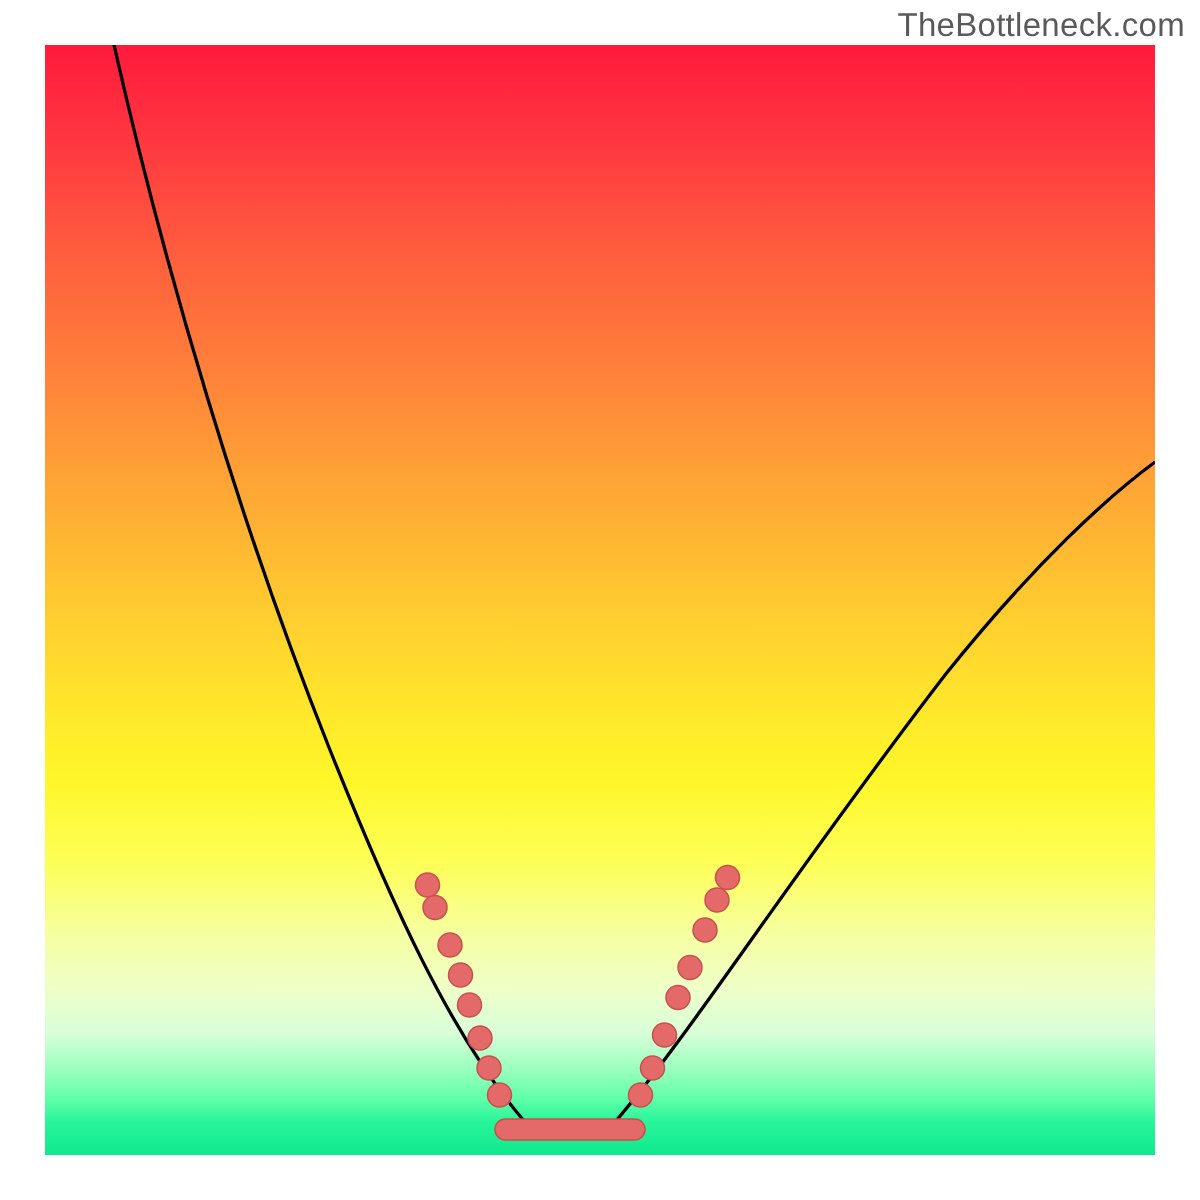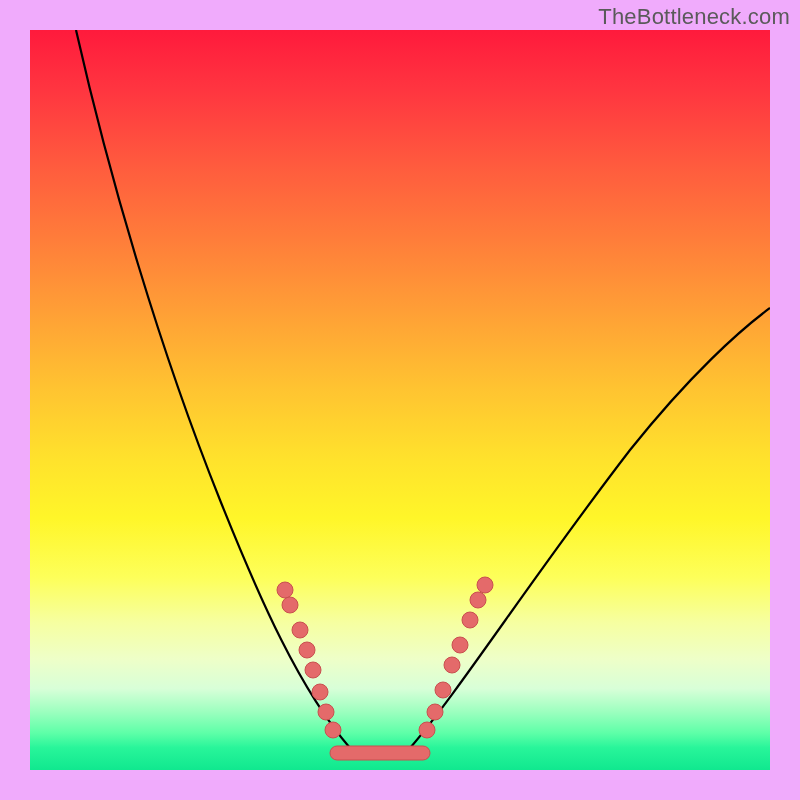--- a/index.html
+++ b/index.html
@@ -10,21 +10,21 @@
     overflow: hidden;
     background: #000;
     font-family: Arial, Helvetica, sans-serif;
   }
   .frame {
     position: absolute;
     left: 0;
     top: 0;
     width: 800px;
     height: 800px;
-    background: #f0abfc;
+    background: #ffffff;
   }
   .plot-area {
     position: absolute;
     left: 30px;
     top: 30px;
     width: 740px;
     height: 740px;
     overflow: hidden;
   }
   .gradient-bg {

